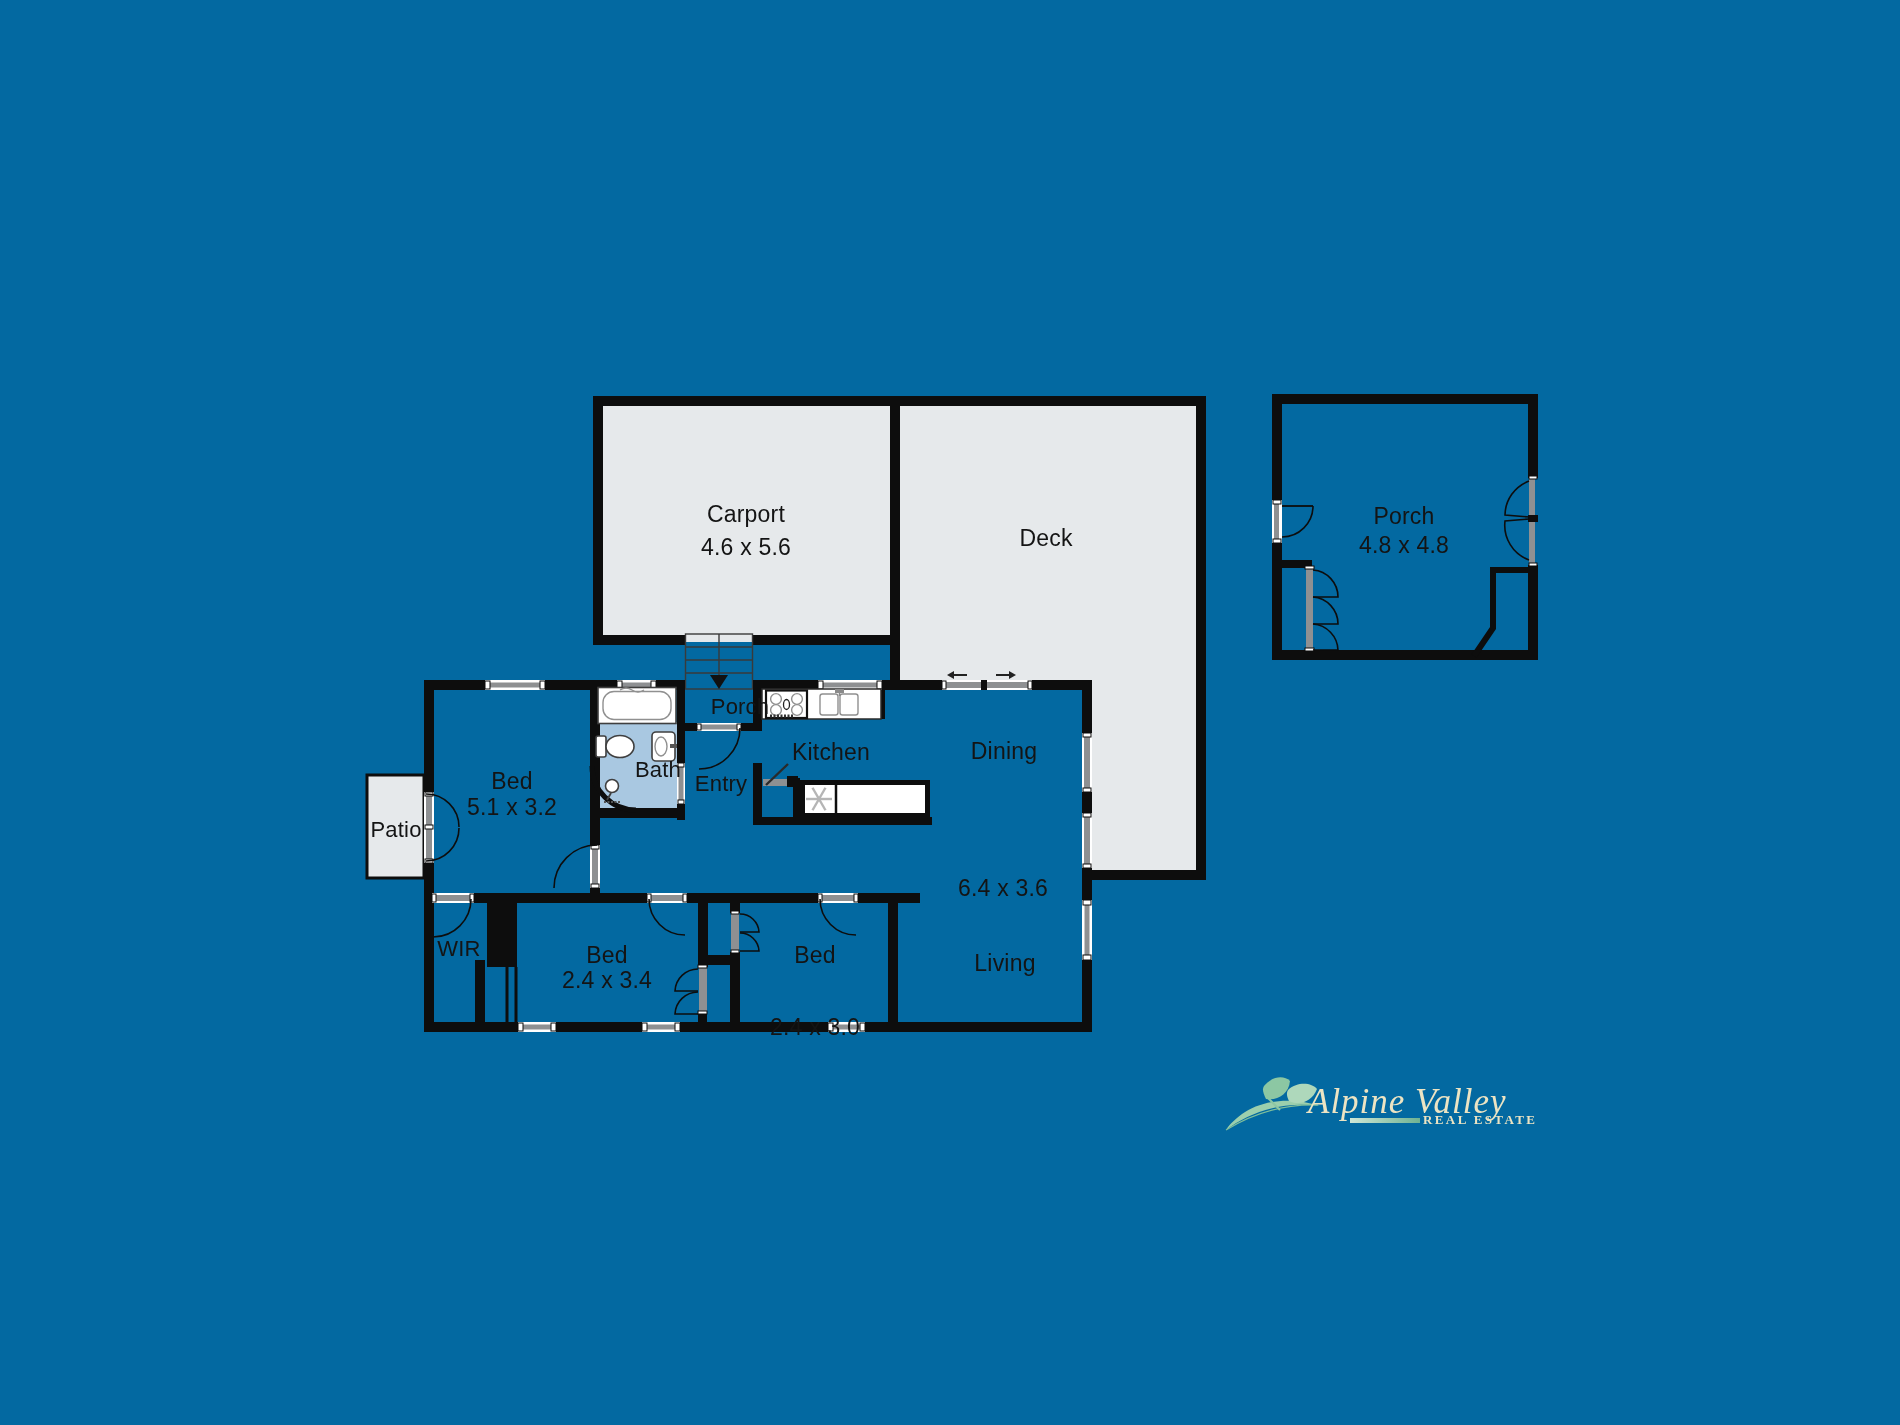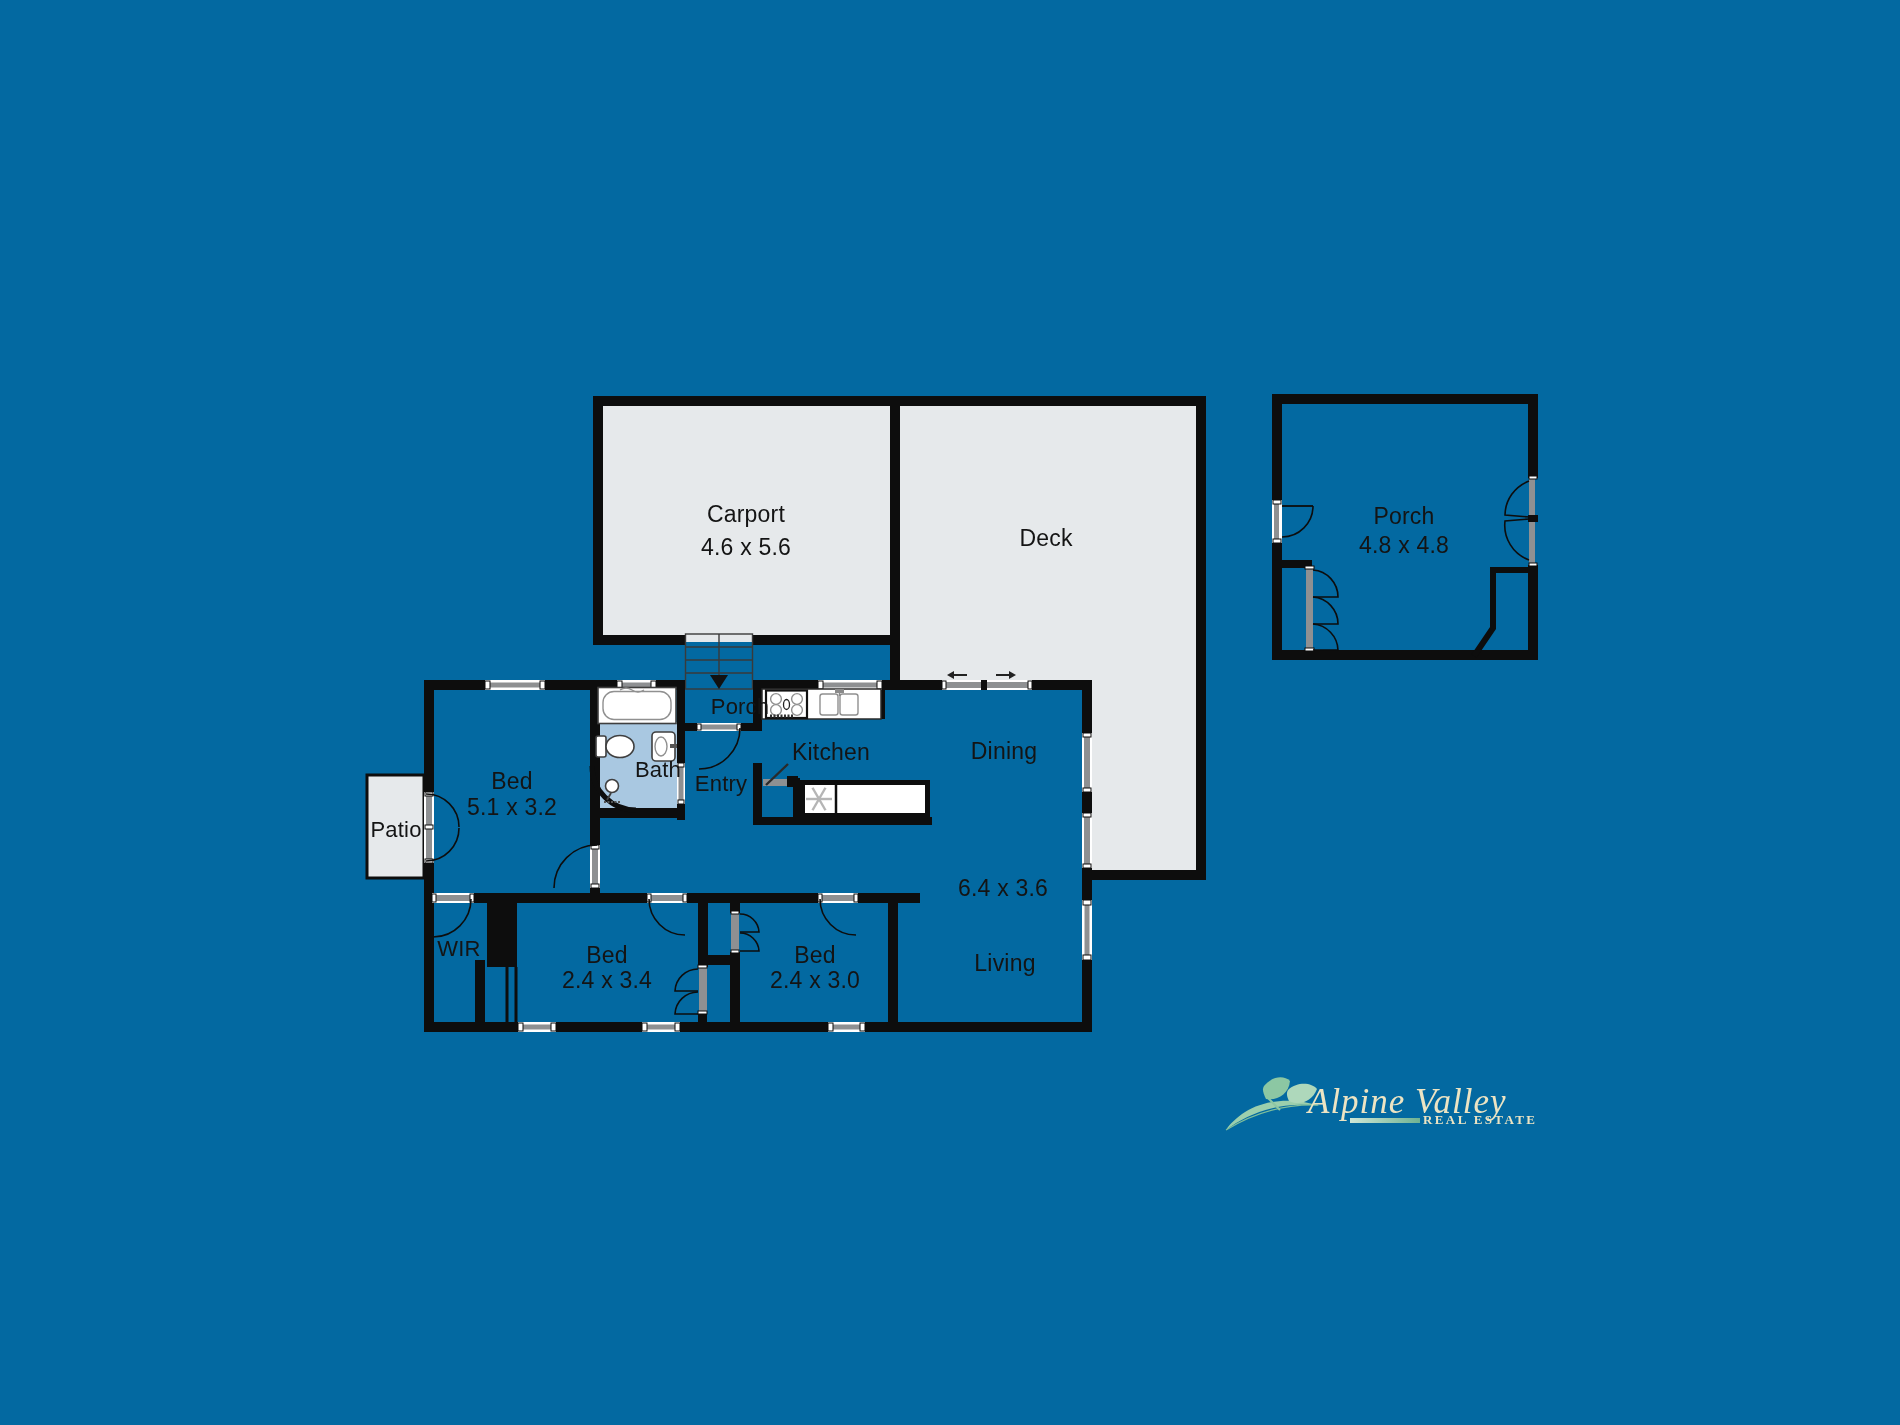--- a/index.html
+++ b/index.html
@@ -316,21 +316,21 @@
 <div class="lbl small" style="left:658px;top:770px;">Bath</div>
 <div class="lbl" style="left:831px;top:752px;">Kitchen</div>
 <div class="lbl" style="left:1004px;top:751px;">Dining</div>
 <div class="lbl" style="left:1003px;top:888px;">6.4 x 3.6</div>
 <div class="lbl" style="left:1005px;top:963px;">Living</div>
 <div class="lbl" style="left:512px;top:781px;">Bed</div>
 <div class="lbl" style="left:512px;top:807px;">5.1 x 3.2</div>
 <div class="lbl" style="left:607px;top:955px;">Bed</div>
 <div class="lbl" style="left:607px;top:980px;">2.4 x 3.4</div>
 <div class="lbl" style="left:815px;top:955px;">Bed</div>
-<div class="lbl" style="left:815px;top:980px;text-align:right;">2.4 x 3.0</div>
+<div class="lbl" style="left:815px;top:1027px;text-align:right;">2.4 x 3.0</div>
 <div class="lbl small" style="left:459px;top:949px;">WIR</div>
 <div class="lbl small" style="left:396px;top:830px;">Patio</div>
 
 <div id="logo">
   <svg width="104" height="62" viewBox="0 0 104 62" style="position:absolute;left:0;top:2px;">
     <path d="M4 56 C 28 38, 60 27, 98 32 C 68 22, 38 27, 20 40 C 12 46, 6 52, 4 56 Z" fill="#9ccfad"></path>
     <path d="M4 56 C 30 40, 62 30, 96 31" fill="none" stroke="#7fbf9b" stroke-width="1.2"></path>
     <path d="M42 12 C 50 2, 62 1, 68 7 C 67 20, 55 27, 44 25 C 41 19, 40 15, 42 12 Z" fill="#8cc7a3"></path>
     <path d="M66 16 C 76 7, 90 9, 95 15 C 90 28, 77 32, 67 27 C 65 23, 64 19, 66 16 Z" fill="#aed8bb"></path>
     <line x1="46" y1="24" x2="58" y2="36" stroke="#8cc7a3" stroke-width="2"></line>

